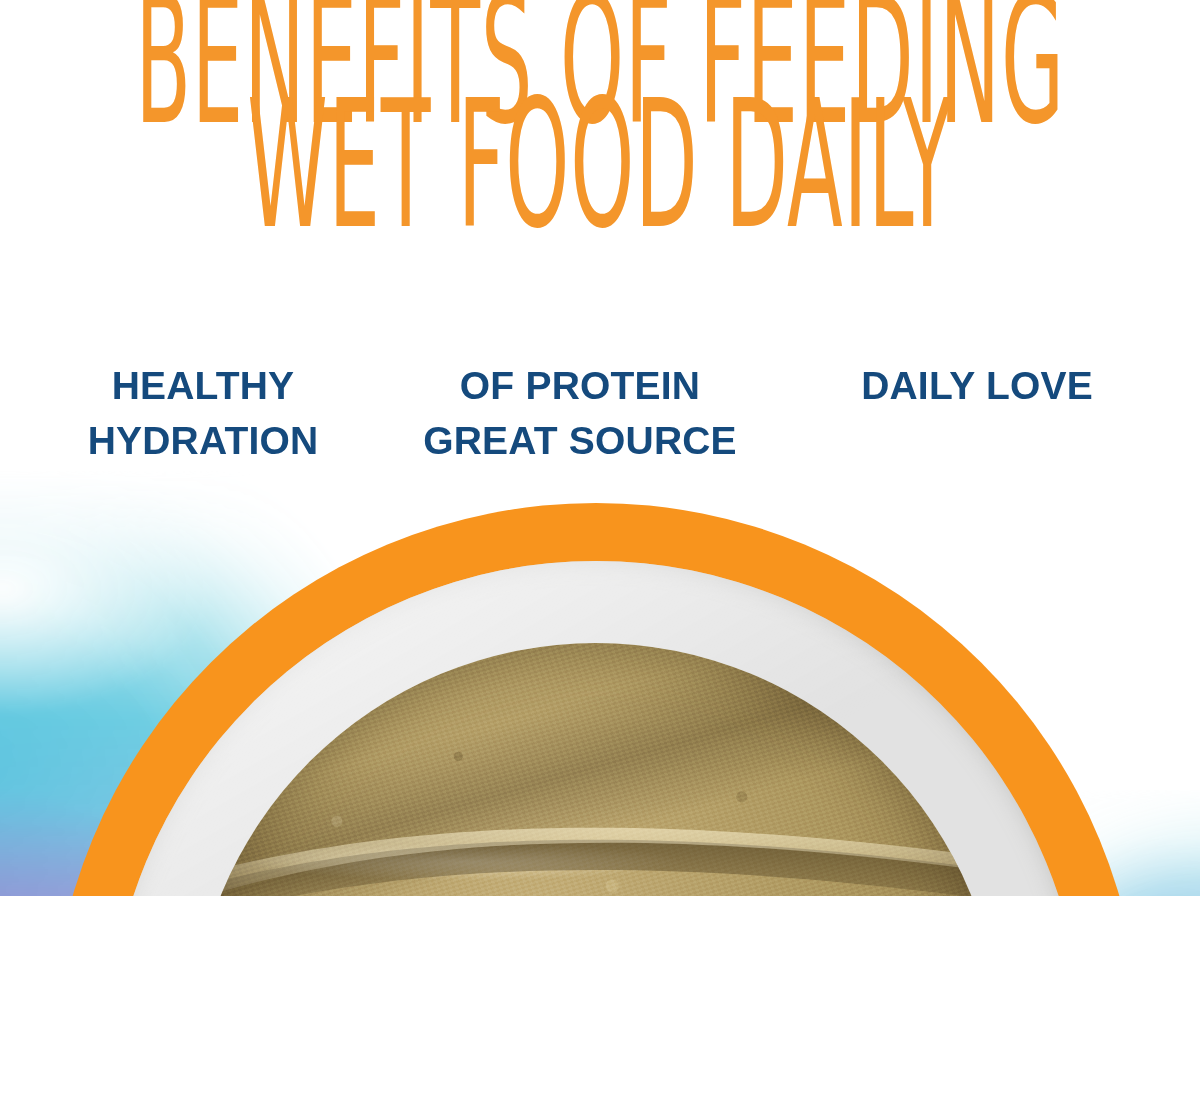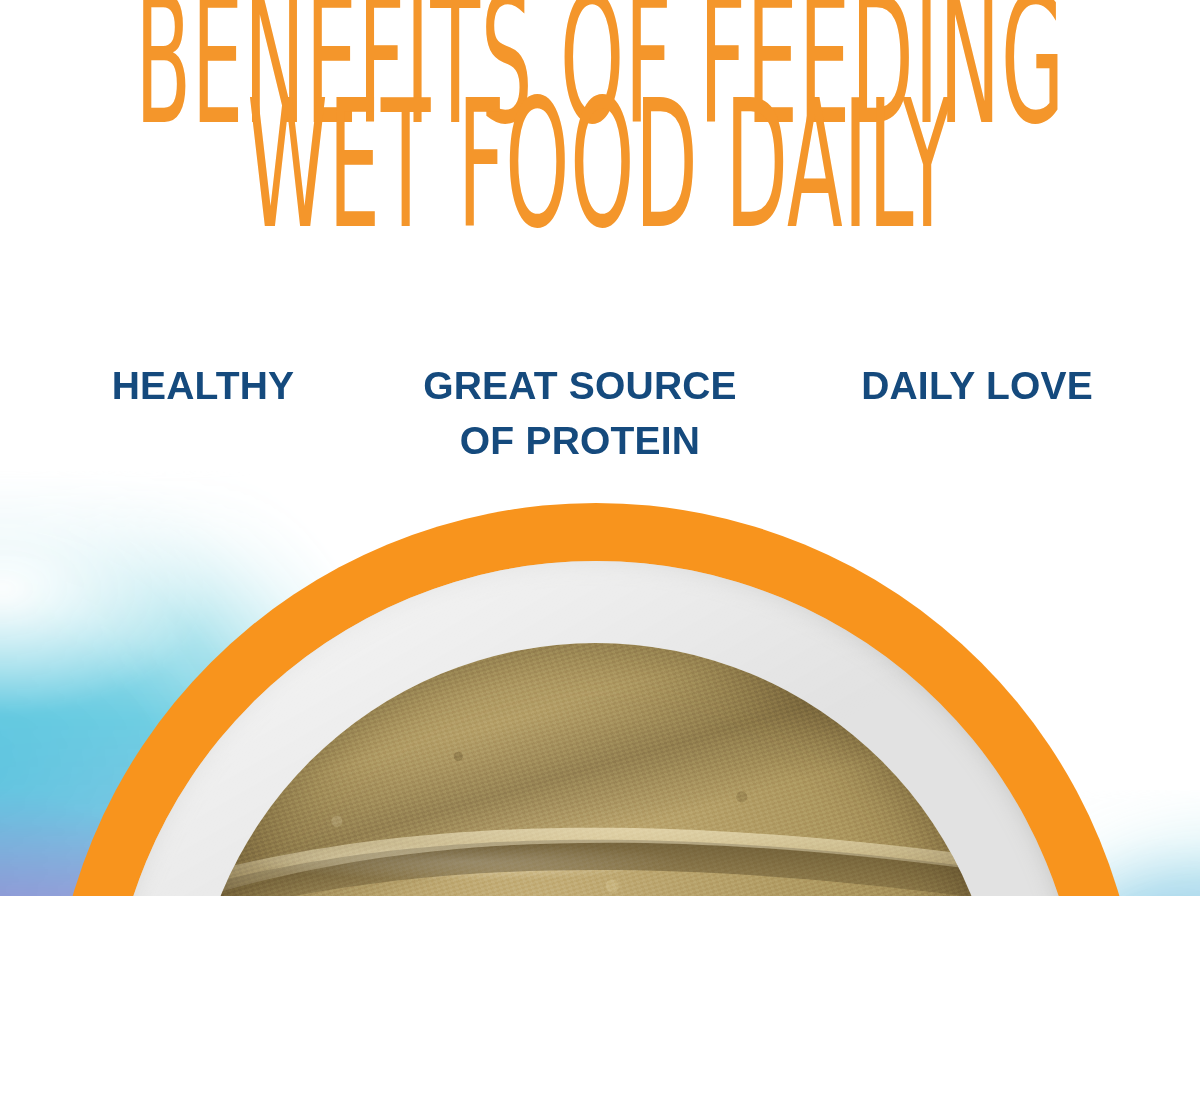--- a/index.html
+++ b/index.html
@@ -236,25 +236,26 @@
 
   <div class="headline">
     <span class="headline-line headline-line-1">BENEFITS OF FEEDING</span>
     <span class="headline-line headline-line-2">WET FOOD DAILY</span>
   </div>
 
   <div class="benefits">
 
     <div class="benefit benefit-1">
       <span class="benefit-line">HEALTHY</span>
+      <span class="benefit-line">HYDRATION</span>
     </div>
 
     <div class="benefit benefit-2">
+      <span class="benefit-line">OF PROTEIN</span>
       <span class="benefit-line">GREAT SOURCE</span>
-      <span class="benefit-line">OF PROTEIN</span>
     </div>
 
     <div class="benefit benefit-3">
       <span class="benefit-line">DAILY LOVE</span>
     </div>
 
   </div>
 
   <div class="bowl-wrap">
     <div class="ring-orange"></div>

